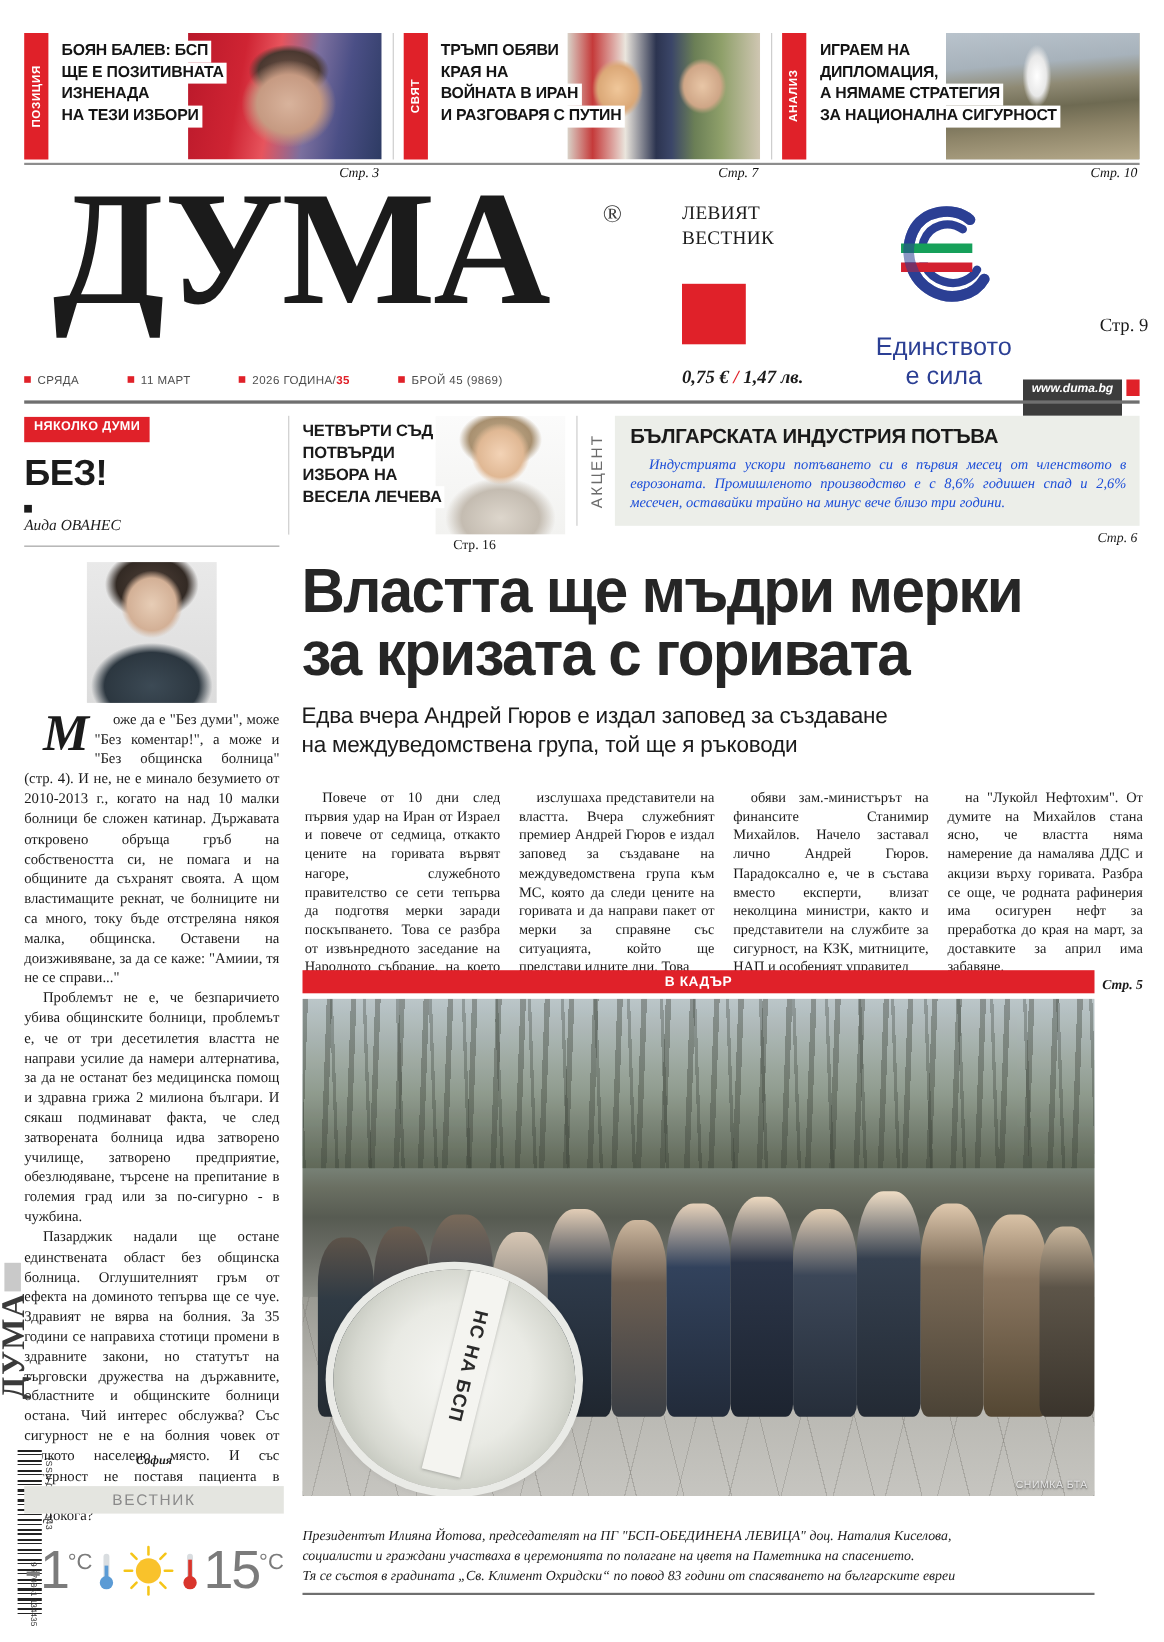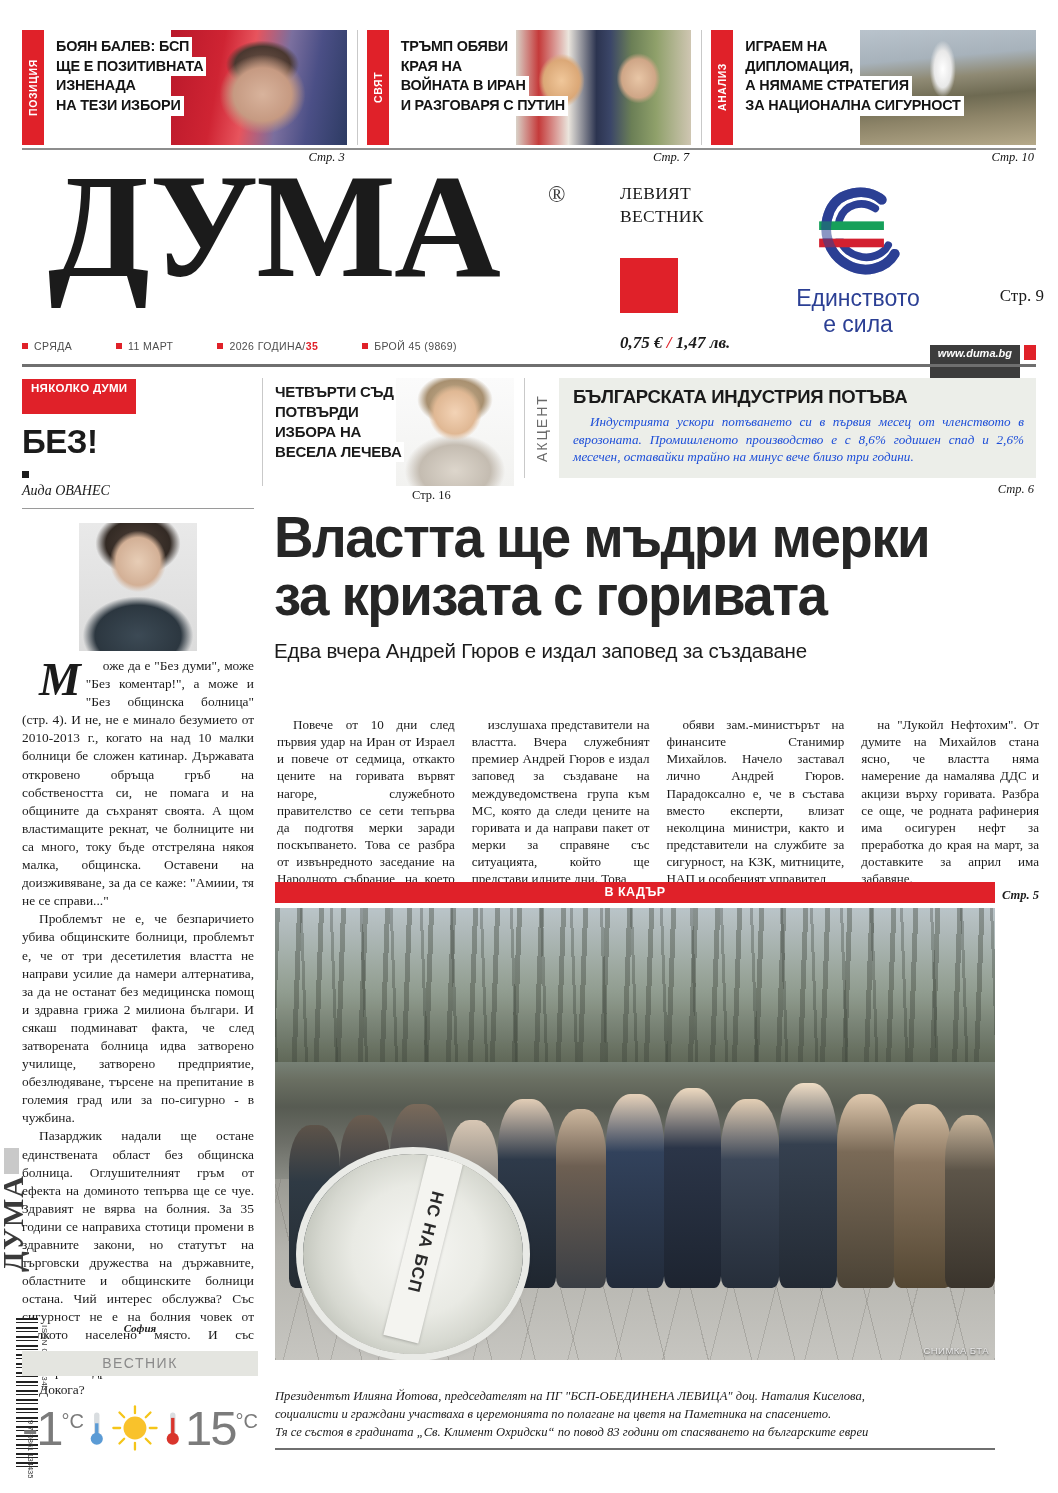--- a/index.html
+++ b/index.html
@@ -102,21 +102,21 @@
     line-height:1.32; color:#1b1b1b; letter-spacing:.3px;
   }
   .red-square {
     position:absolute; left:620px; top:98px; width:58px; height:55px;
     background:#e02129;
   }
   .euro-logo { position:absolute; left:752px; top:16px; width:212px; text-align:center; }
   .euro-mark { width:108px; height:108px; margin:0 auto; display:block; }
   .euro-text {
     font-family:"Liberation Sans", sans-serif; font-size:23px;
-    color:#2b3f94; line-height:1.12; margin-top:2px; font-weight:400;
+    color:#2b3f94; line-height:1.12; margin-top:19px; font-weight:400;
   }
   .euro-page {
     position:absolute; right:14px; top:126px;
     font-size:17px;
   }
 
   .issue-line {
     position:absolute; left:22px; top:340px; width:620px;
     display:flex; gap:44px; align-items:center;
     font-family:"Liberation Sans", sans-serif;
@@ -142,21 +142,21 @@
   .masthead-rule {
     position:absolute; left:22px; top:364px; width:1014px; height:3px;
     background:#6f6f6f;
   }
 
   
   .left-col { position:absolute; left:22px; top:378px; width:232px; }
   .kicker-red {
     display:inline-block; background:#e02129; color:#fff;
     font-family:"Liberation Sans", sans-serif; font-weight:700;
-    font-size:11.5px; letter-spacing:.3px; padding:3px 9px 20px;
+    font-size:11.5px; letter-spacing:.3px; padding:3px 9px 8px;
   }
   .ed-title {
     font-family:"Liberation Sans", sans-serif; font-weight:700;
     font-size:33px; letter-spacing:-.5px; margin:9px 0 2px; color:#1b1b1b;
   }
   .ed-square { width:7px; height:7px; background:#1b1b1b; margin:10px 0 5px; }
   .ed-author { font-style:italic; font-size:14px; color:#1b1b1b; }
   .ed-rule { height:1px; background:#9a9a9a; margin:9px 0 0; }
   .ed-portrait {
     width:118px; height:128px; margin:14px auto 6px; display:block;
@@ -525,20 +525,21 @@
     <div class="accent-page">Стр. 6</div>
   </div>
 
   <div class="main">
     <div class="headline">
       <div>Властта ще мъдри мерки</div>
       <div>за кризата с горивата</div>
     </div>
     <div class="subhead">
       <span>Едва вчера Андрей Гюров е издал заповед за създаване</span><br>
+      <span>на междуведомствена група, той ще я ръководи</span>
     </div>
   </div>
 
   <div class="cols">
     <div class="col">
       <p>Повече от 10 дни след първия удар на Иран от Израел и повече от седмица, откакто цените на горивата вървят нагоре, служебното правителство се сети тепърва да подготвя мерки заради поскъпването. Това се разбра от извънредното заседание на Народното събрание, на което депутатите</p>
     </div>
     <div class="col">
       <p>изслушаха представители на властта.
 Вчера служебният премиер Андрей Гюров е издал заповед за създаване на междуведомствена група към МС, която да следи цените на горивата и да направи пакет от мерки за справяне със ситуацията, който ще представи идните дни. Това</p>

